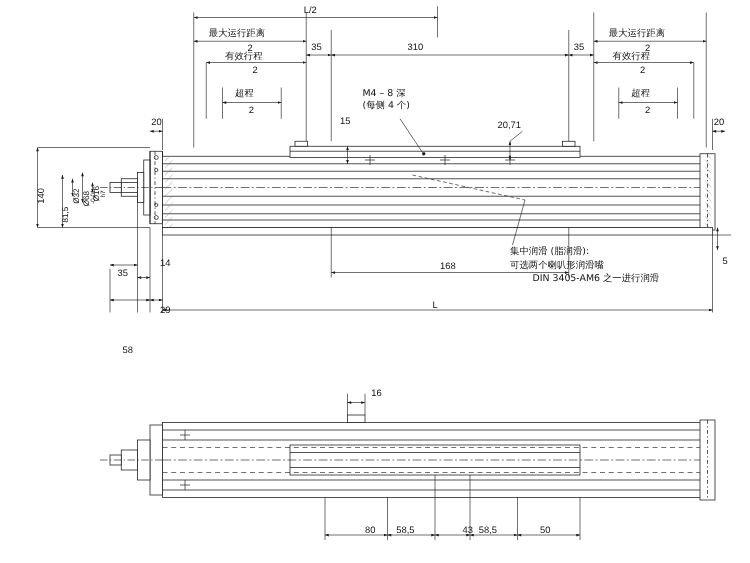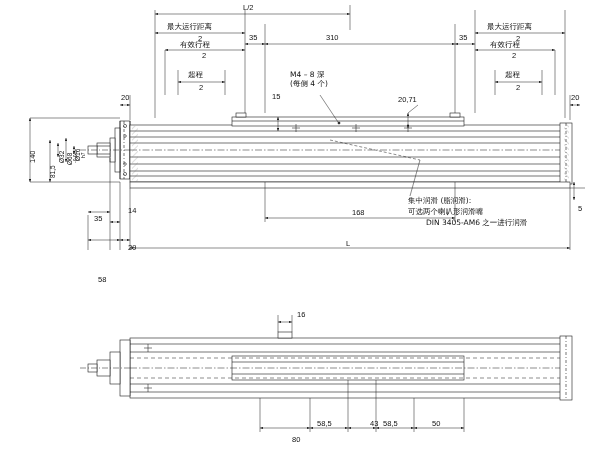--- a/index.html
+++ b/index.html
@@ -284,19 +284,19 @@
 <div class="lbl" style="left:98px;top:243px;margin-top:32px;">58</div>
 <div class="lbl" style="left:128px;top:243px;text-align:center;">29</div>
 <div class="lbl" style="left:346px;top:239px;">L</div>
 <div class="lbl" style="left:578px;top:204px;">5</div>
 
 <div class="lbl cn" style="left:408px;top:196px;">集中润滑 (脂润滑):</div>
 <div class="lbl cn" style="left:408px;top:207px;">可选两个喇叭形润滑嘴</div>
 <div class="lbl cn" style="left:408px;top:218px;margin-left:18px;">DIN 3405-AM6 之一进行润滑</div>
 
 <div class="lbl" style="left:281px;top:310px;margin-left:16px;">16</div>
-<div class="lbl" style="left:280px;top:435px;padding-left:12px;">80</div>
+<div class="lbl" style="left:280px;top:419px;padding-left:12px;">80</div>
 <div class="lbl" style="left:317px;top:419px;">58,5</div>
 <div class="lbl" style="left:356px;top:419px;margin-left:14px;">43</div>
 <div class="lbl" style="left:383px;top:419px;">58,5</div>
 <div class="lbl" style="left:432px;top:419px;">50</div>
 
 </div>
 
 </body></html>

